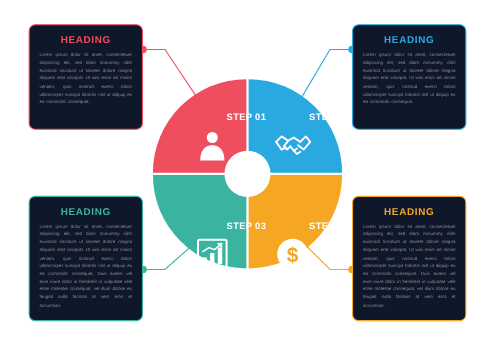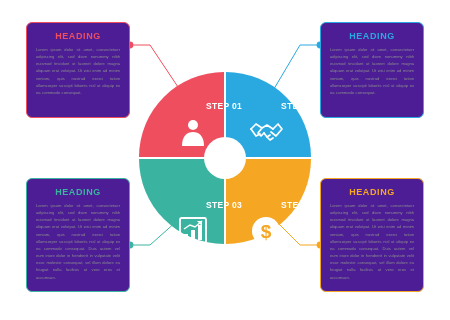--- a/index.html
+++ b/index.html
@@ -13,21 +13,21 @@
   .stage{position:absolute;left:0;top:0;width:450px;height:320px;}
 
   
   .lines{position:absolute;left:0;top:0;width:450px;height:320px;}
 
   
   .box{
     position:absolute;
     border:1px solid #ccc;
     border-radius:6px;
-    background:#4c1d95;
+    background:#0f172a;
     box-sizing:border-box;
   }
   .box .heading{
     font-size:9px;
     font-weight:bold;
     letter-spacing:.6px;
     text-align:center;
     margin:8px 0 5px 0;
   }
   .box .body{

